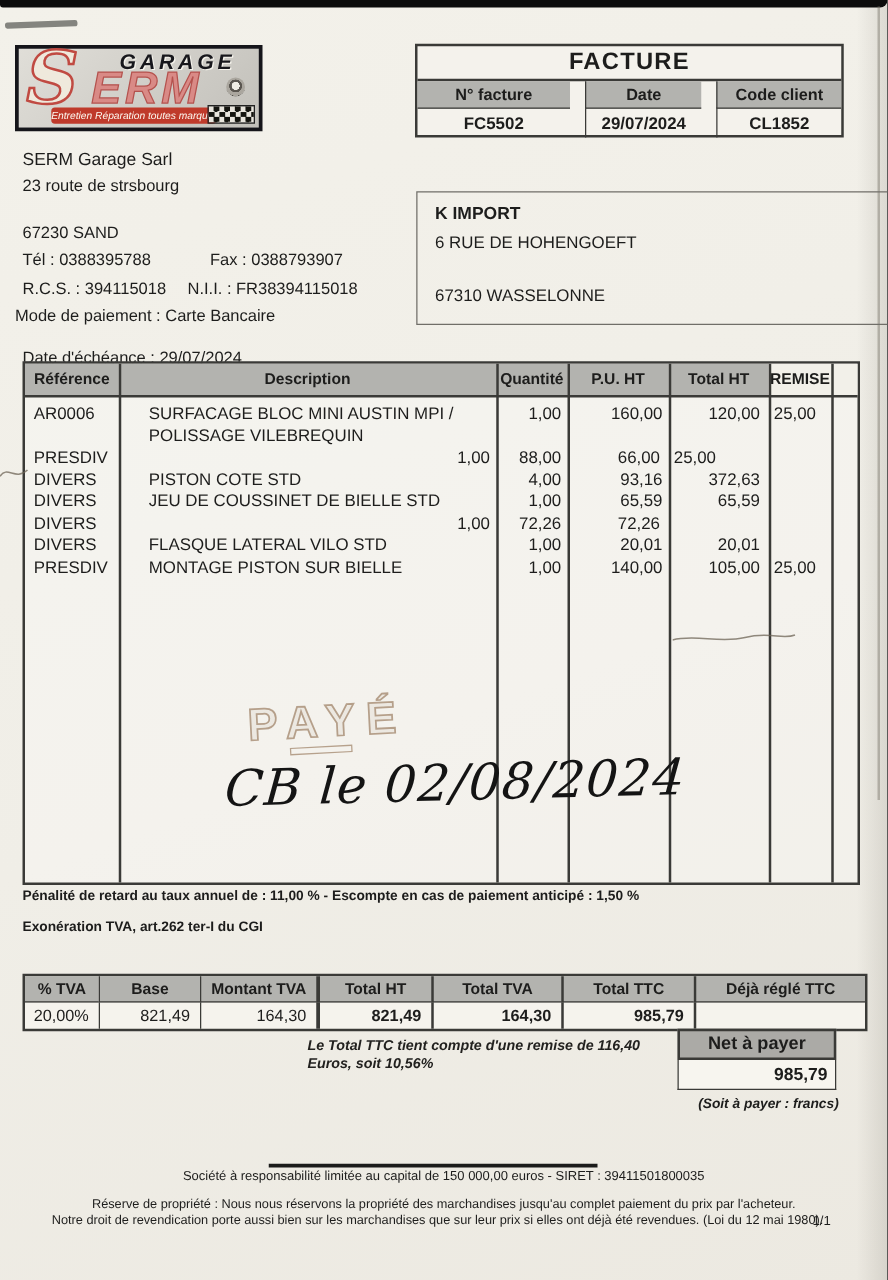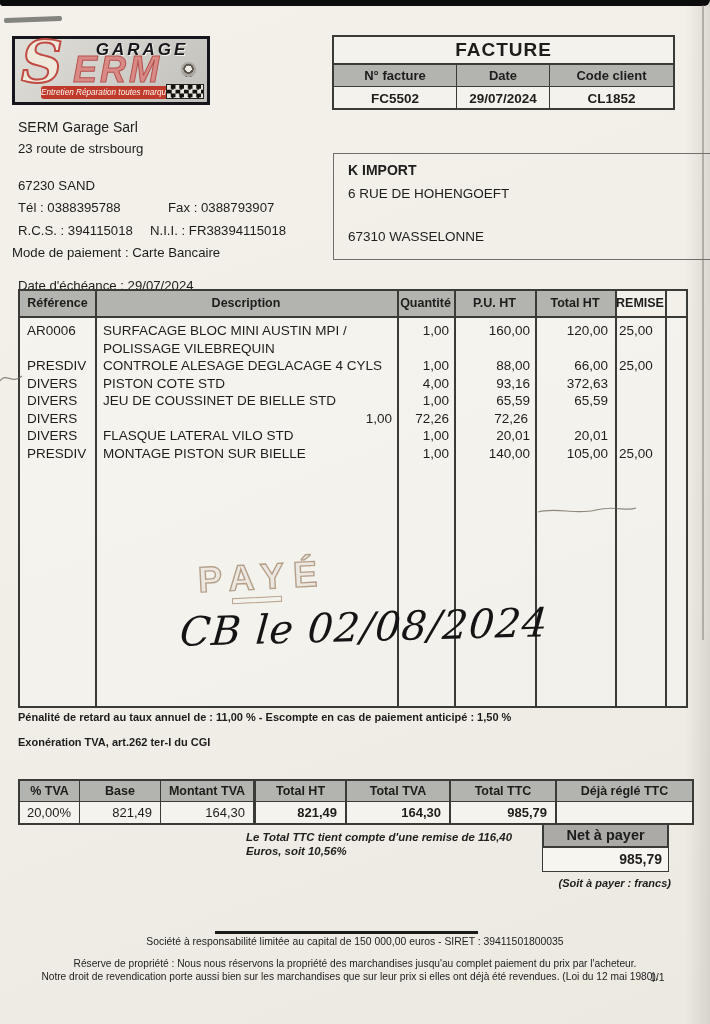--- a/index.html
+++ b/index.html
@@ -30,21 +30,21 @@
     border-radius:3px;color:#fdf6ee;font-style:italic;font-size:8.2px;line-height:13px;text-align:center;
     white-space:nowrap;}
   .logo-checker{position:absolute;right:3px;bottom:3px;width:36px;height:13px;
     background:repeating-conic-gradient(#14140f 0% 25%, #e8e5dd 0% 50%) 0 0/8.5px 8.5px;border:1px solid #222;}
   .logo-badge{position:absolute;right:11px;top:23px;width:15px;height:15px;border-radius:50%;
     background:radial-gradient(circle at 50% 45%, #efece4 0 28%, #5a5650 30% 45%, #aaa69e 47% 70%, #3c3a36 72%);}
   
   .facbox{left:332px;top:35px;width:343px;height:75px;border:2px solid #3a3a37;box-sizing:border-box;background:#f4f2ec;}
   .fac-title{height:26px;line-height:26px;text-align:center;font-weight:bold;font-size:19px;
     letter-spacing:1px;border-bottom:2px solid #3a3a37;}
-  .fac-row{display:grid;grid-template-columns:122px 93px 1fr;}
+  .fac-row{display:grid;grid-template-columns:122px 93px 1fr;gap:12px;}
   .fac-row > div{border-left:1.5px solid #3a3a37;text-align:center;}
   .fac-row > div:first-child{border-left:none;}
   .fac-h{height:21px;line-height:21px;background:#b3b3af;font-weight:bold;font-size:13px;border-bottom:1.5px solid #3a3a37;}
   .fac-v{height:23px;line-height:23px;font-weight:bold;font-size:13.5px;}
   
   .comp{font-size:13.2px;white-space:nowrap;}
   .bold{font-weight:normal;}
   
   .client{left:333px;top:153px;width:382px;height:107px;border:1.5px solid #706e68;box-sizing:border-box;
     padding-left:14px;font-size:13.5px;}
@@ -54,21 +54,21 @@
   
   .items{left:18px;top:289px;width:670px;height:419px;border:2px solid #3a3a37;box-sizing:border-box;background:rgba(255,255,255,.25);}
   .it-header{display:grid;grid-template-columns:75px 302px 57px 81px 80px 50px 1fr;height:25px;
     border-bottom:2px solid #3a3a37;}
   .it-h{font-weight:bold;font-size:12.5px;line-height:25px;text-align:center;background:#b3b3af;}
   .it-h.h5,.it-h.h6{background:#f2f0e9;}
   .it-body{position:relative;}
   .it-row{display:grid;grid-template-columns:75px 302px 57px 81px 80px 50px 1fr;font-size:13.5px;line-height:17.5px;}
   .it-row:first-child{padding-top:4px;}
   .it-c.c0{padding-left:7px;}
-  .it-c.c1{padding-left:8px;padding-right:6px;}
+  .it-c.c1{padding-left:24px;padding-right:6px;}
   .it-c.c2,.it-c.c3{text-align:right;padding-right:5px;}
   .it-c.c4{text-align:right;padding-right:7px;}
   .it-c.c5{padding-left:4px;}
   .vline{position:absolute;top:0;bottom:0;width:1.5px;background:#3a3a37;}
   
   .stamp{left:198px;top:556px;transform:rotate(-3deg);font-weight:bold;font-size:36px;letter-spacing:9px;
     color:rgba(185,165,140,.12);-webkit-text-stroke:1.4px rgba(166,140,115,.8);}
   .stamp-bar{left:232px;top:597px;width:50px;height:6px;border:1.5px solid rgba(166,140,115,.8);
     transform:rotate(-3deg);box-sizing:border-box;}
   .handwriting{left:180px;top:604px;font-family:"DejaVu Serif",serif;font-style:italic;font-size:40px;
@@ -164,21 +164,20 @@
           <div class="it-c c0">AR0006</div>
           <div class="it-c c1">SURFACAGE BLOC MINI AUSTIN MPI / POLISSAGE VILEBREQUIN</div>
           <div class="it-c c2">1,00</div>
           <div class="it-c c3">160,00</div>
           <div class="it-c c4">120,00</div>
           <div class="it-c c5">25,00</div>
           <div class="it-c c6"></div>
         </div>
         <div class="it-row">
           <div class="it-c c0">PRESDIV</div>
-          <div class="it-c c1">CONTROLE ALESAGE DEGLACAGE 4 CYLS</div>
           <div class="it-c c2">1,00</div>
           <div class="it-c c3">88,00</div>
           <div class="it-c c4">66,00</div>
           <div class="it-c c5">25,00</div>
           <div class="it-c c6"></div>
         </div>
         <div class="it-row">
           <div class="it-c c0">DIVERS</div>
           <div class="it-c c1">PISTON COTE STD</div>
           <div class="it-c c2">4,00</div>

